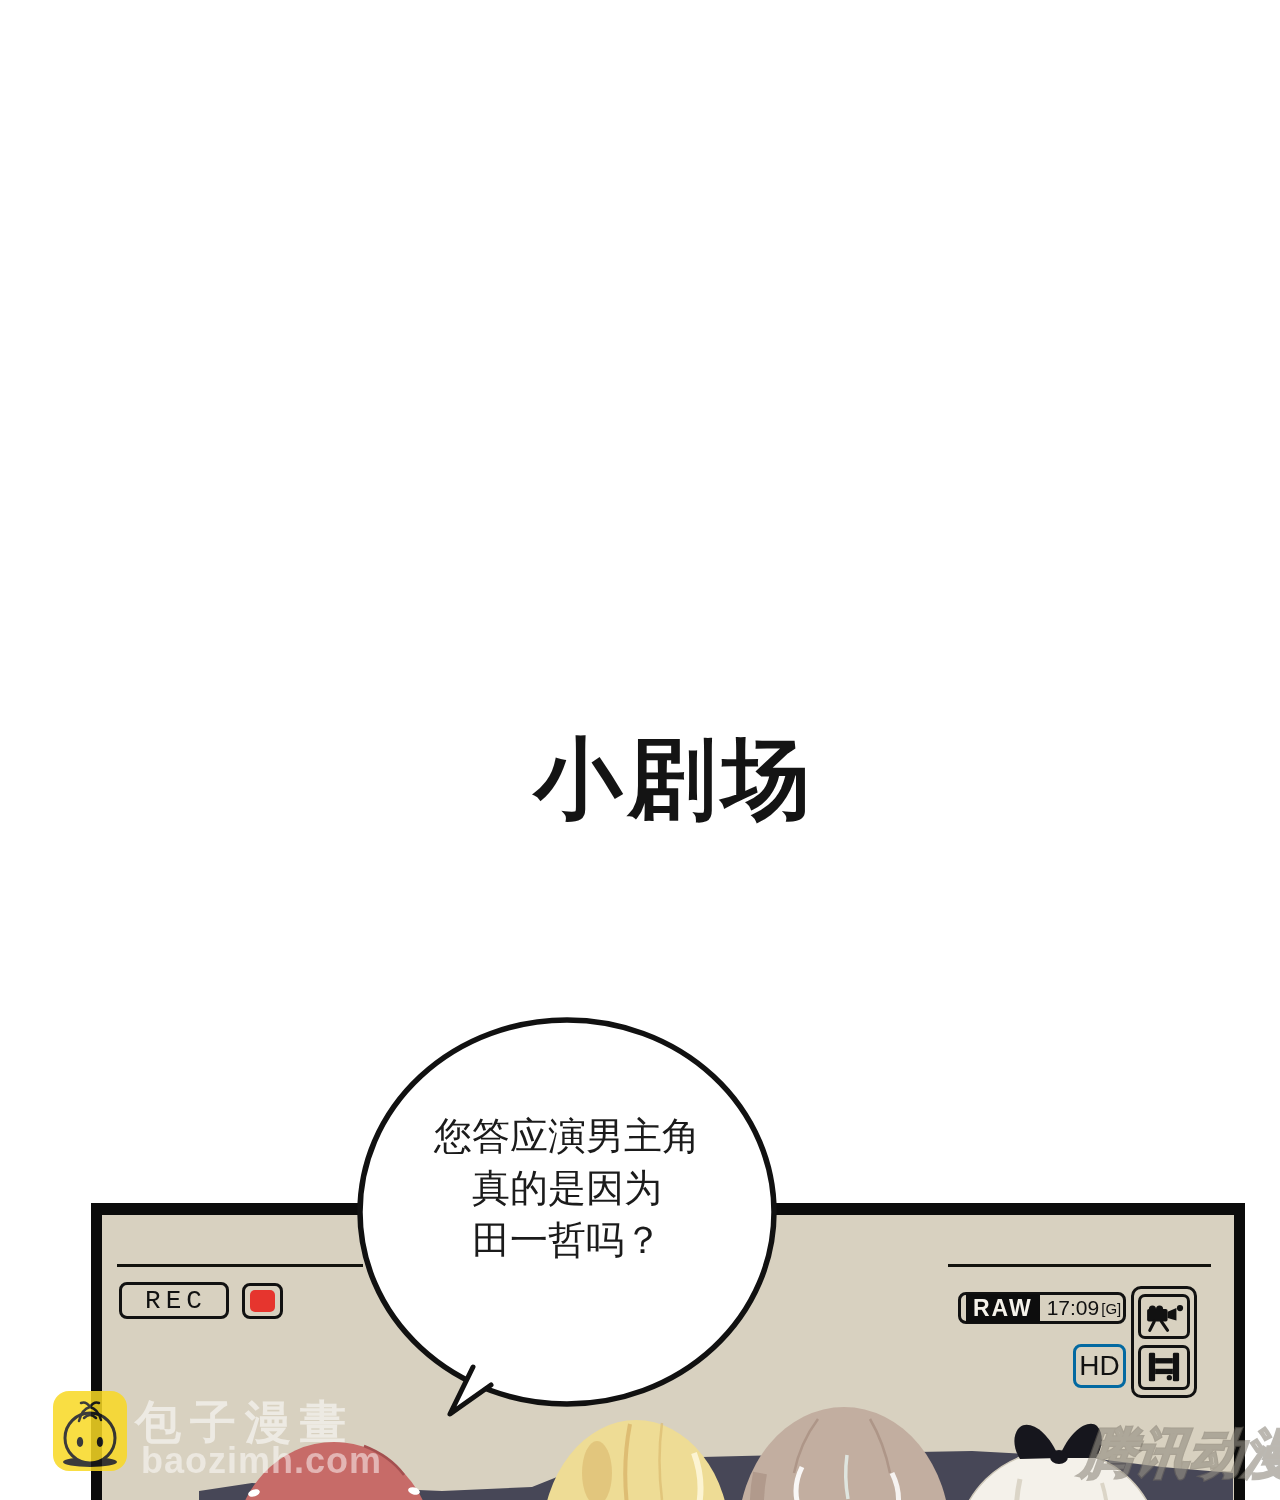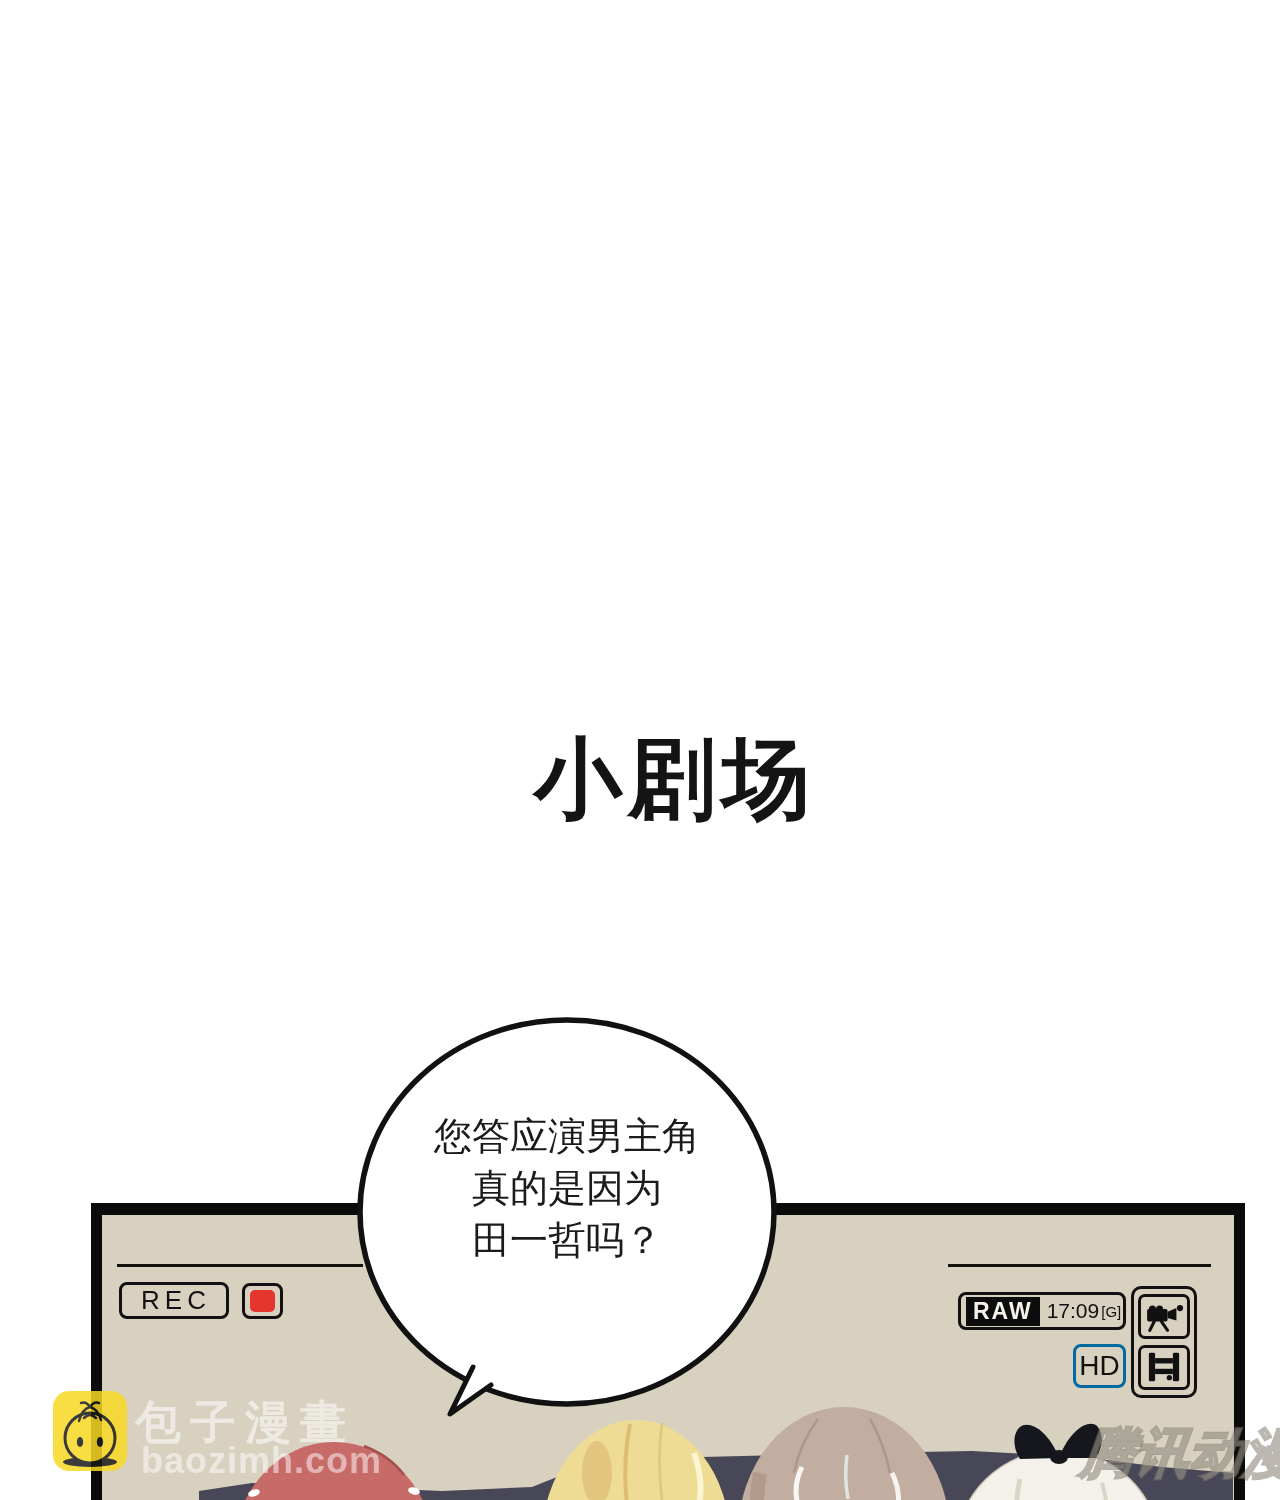--- a/index.html
+++ b/index.html
@@ -12,25 +12,25 @@
 
   
   .frame{position:absolute;left:62px;top:1203px;width:1154px;height:297px;box-sizing:border-box;
     border:11px solid #0b0b0b;border-top-width:12px;border-bottom:none;background:#d8d1c0;overflow:hidden;}
   .hline{position:absolute;top:49px;height:3px;background:#13130e;}
   .hline.left{left:15px;width:246px;}
   .hline.right{left:846px;width:263px;}
 
   .rec-box{position:absolute;left:17px;top:67px;width:110px;height:37px;box-sizing:border-box;
     border:3px solid #111;border-radius:8px;display:flex;align-items:center;justify-content:center;
-    font-size:26px;letter-spacing:5px;color:#111;padding-left:4px;}
+    font-size:26px;letter-spacing:5px;color:#111;padding-left:4px;font-family:Liberation Mono, monospace;}
   .rec-btn{position:absolute;left:140px;top:68px;width:41px;height:36px;box-sizing:border-box;
     border:3px solid #111;border-radius:8px;display:flex;align-items:center;justify-content:center;}
 
-  .raw-box{position:absolute;left:856px;top:77px;width:168px;height:38px;box-sizing:border-box;
+  .raw-box{position:absolute;left:856px;top:77px;width:168px;height:32px;box-sizing:border-box;
     border:3px solid #111;border-radius:8px;display:flex;align-items:center;gap:7px;padding-left:5px;}
   .raw-chip{background:#0d0d0d;color:#f5f2ea;font-size:23px;font-weight:bold;letter-spacing:2px;
     padding:1px 7px 2px;line-height:26px;}
   .timecode{font-size:21px;color:#111;}
   .gain{font-size:15px;color:#111;margin-left:-5px;}
 
   .hd-box{position:absolute;left:971px;top:129px;width:53px;height:44px;box-sizing:border-box;
     border:3px solid #0369a1;border-radius:8px;display:flex;align-items:center;justify-content:center;
     font-size:28px;color:#111;}
 

